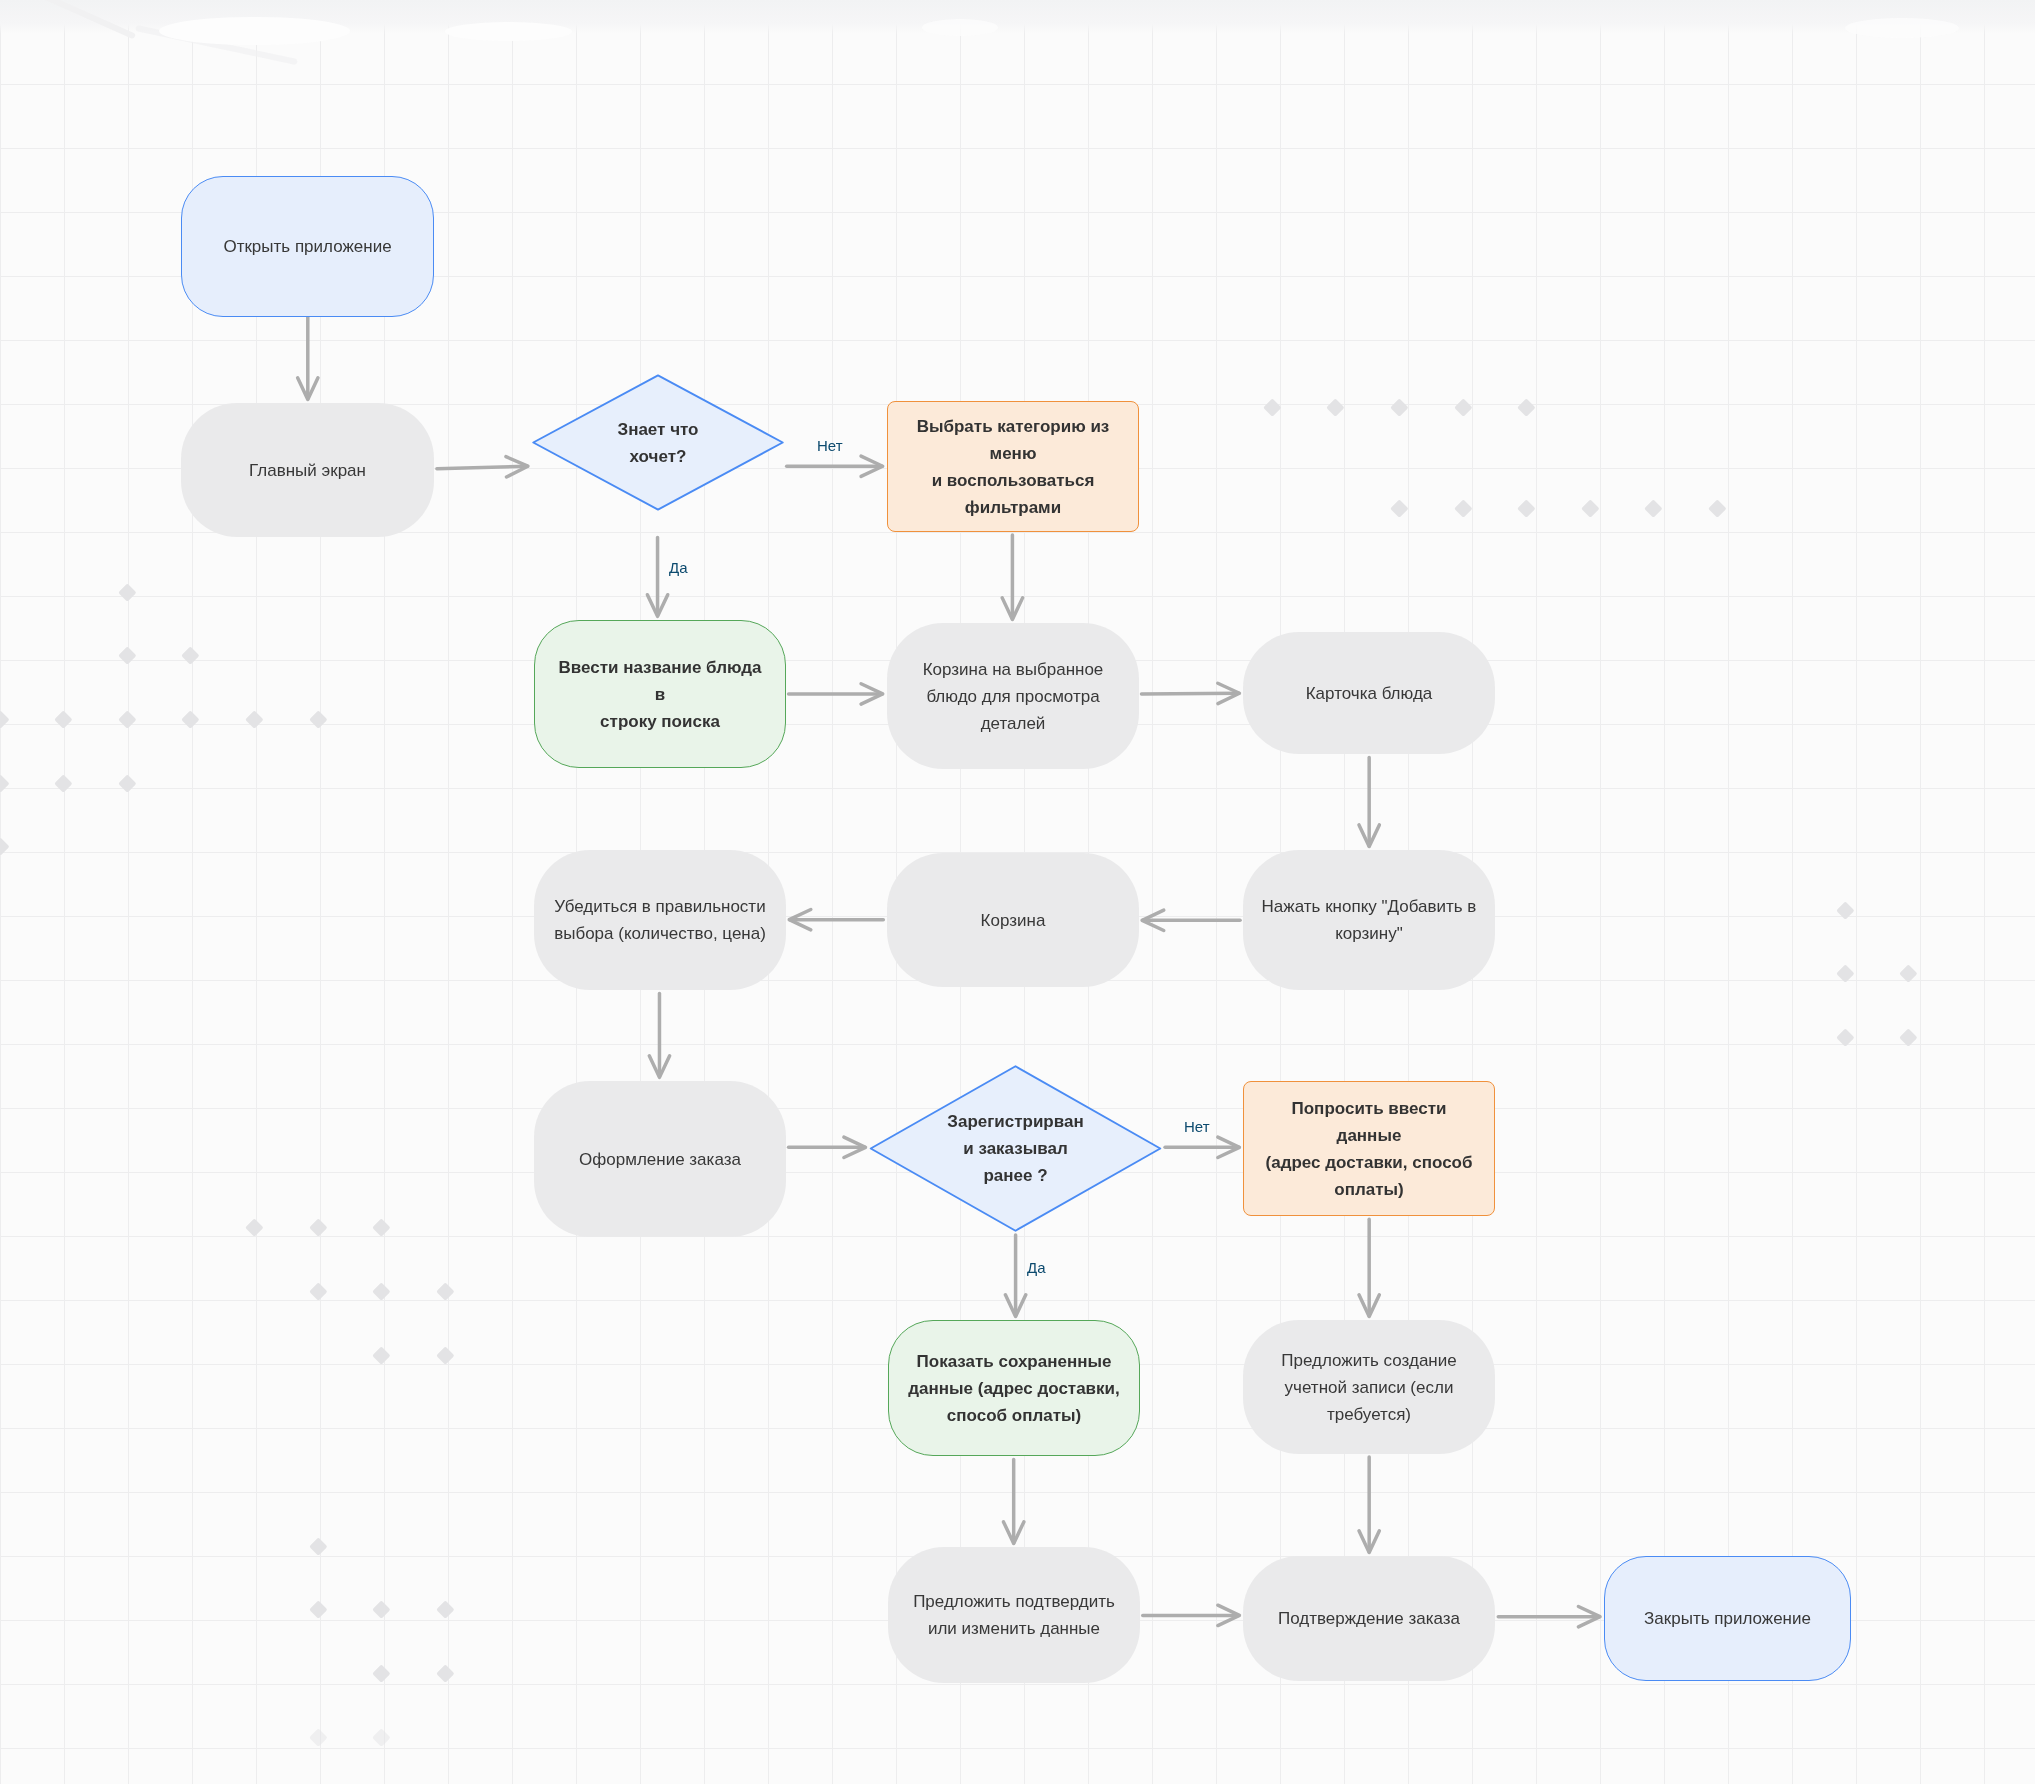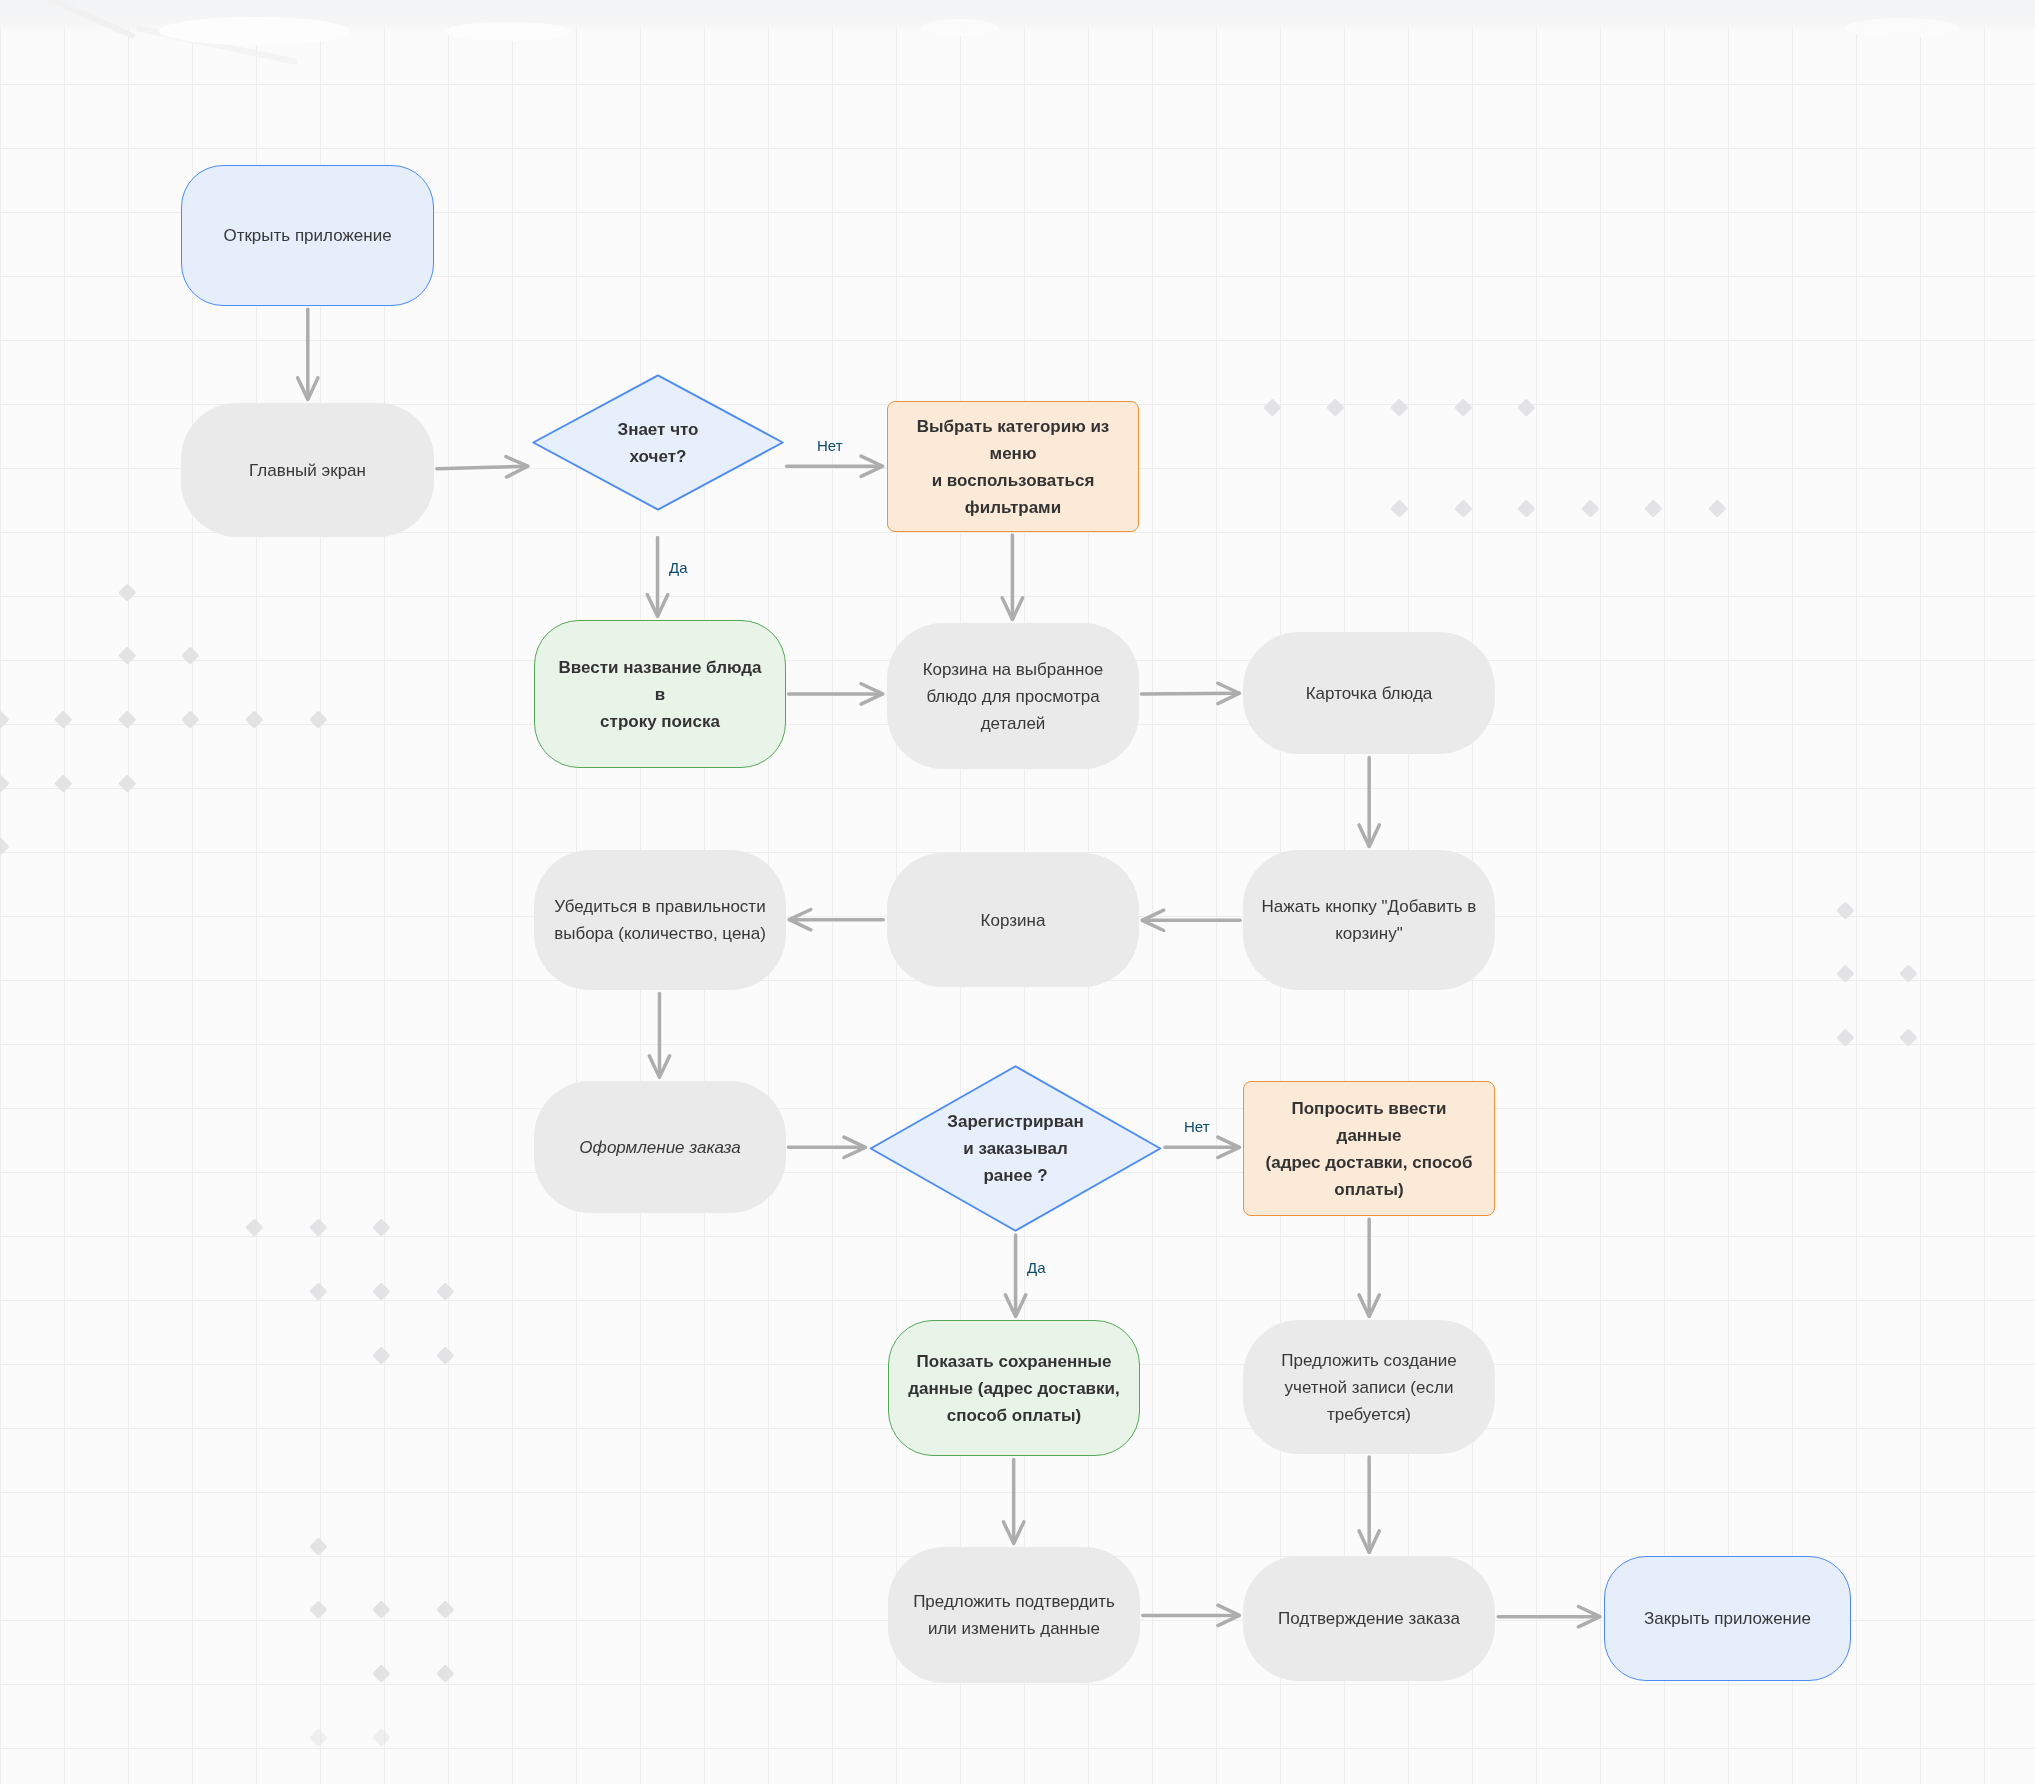--- a/index.html
+++ b/index.html
@@ -127,41 +127,41 @@
       <line x1="1240" y1="1804" x2="1360" y2="1804" stroke="#adadad" stroke-width="5.5" stroke-linecap="round" marker-end="url(#ah)"></line>
       <line x1="1832" y1="1804" x2="1948" y2="1804" stroke="#adadad" stroke-width="5.5" stroke-linecap="round" marker-end="url(#ah)"></line>
       <line x1="1597" y1="1942" x2="1597" y2="2069" stroke="#adadad" stroke-width="5.5" stroke-linecap="round" marker-end="url(#ah)"></line>
       <line x1="2153" y1="1917" x2="2153" y2="2069" stroke="#adadad" stroke-width="5.5" stroke-linecap="round" marker-end="url(#ah)"></line>
       <line x1="1594" y1="2295" x2="1594" y2="2426" stroke="#adadad" stroke-width="5.5" stroke-linecap="round" marker-end="url(#ah)"></line>
       <line x1="2153" y1="2291" x2="2153" y2="2440" stroke="#adadad" stroke-width="5.5" stroke-linecap="round" marker-end="url(#ah)"></line>
       <line x1="1797" y1="2540" x2="1948" y2="2540" stroke="#adadad" stroke-width="5.5" stroke-linecap="round" marker-end="url(#ah)"></line>
       <line x1="2356" y1="2542" x2="2515" y2="2542" stroke="#adadad" stroke-width="5.5" stroke-linecap="round" marker-end="url(#ah)"></line>
     </svg>
   <div id="nodes-layer">
-      <div class="node blue" style="left: 181px; top: 165px; width: 253px; height: 141px;"><span class="lbl">Открыть приложение</span></div>
+      <div class="node blue" style="left: 181px; top: 176px; width: 253px; height: 141px;"><span class="lbl">Открыть приложение</span></div>
       <div class="node gray" style="left: 181px; top: 403px; width: 253px; height: 134px;"><span class="lbl">Главный экран</span></div>
       <div class="node decision" style="left: 532px; top: 374px; width: 252px; height: 137px;"><svg class="dshape" width="252" height="137" viewBox="0 0 396 215">
           <path d="M 198 2 L 394 107.5 L 198 213 L 2 107.5 Z" fill="#e7effc" stroke="#4a8bf4" stroke-width="3" stroke-linejoin="round"></path>
         </svg><span class="lbl">Знает что
 хочет?</span></div>
       <div class="node orange" style="left: 887px; top: 401px; width: 252px; height: 131px;"><span class="lbl">Выбрать категорию из меню
 и воспользоваться
 фильтрами</span></div>
       <div class="node green" style="left: 534px; top: 620px; width: 252px; height: 148px;"><span class="lbl">Ввести название блюда в
 строку поиска</span></div>
       <div class="node gray" style="left: 887px; top: 623px; width: 252px; height: 146px;"><span class="lbl">Корзина на выбранное
 блюдо для просмотра
 деталей</span></div>
       <div class="node gray" style="left: 1243px; top: 632px; width: 252px; height: 122px;"><span class="lbl">Карточка блюда</span></div>
       <div class="node gray" style="left: 1243px; top: 850px; width: 252px; height: 140px;"><span class="lbl">Нажать кнопку "Добавить в
 корзину"</span></div>
       <div class="node gray" style="left: 887px; top: 853px; width: 252px; height: 134px;"><span class="lbl">Корзина</span></div>
       <div class="node gray" style="left: 534px; top: 850px; width: 252px; height: 140px;"><span class="lbl">Убедиться в правильности
 выбора (количество, цена)</span></div>
-      <div class="node gray" style="left: 534px; top: 1081px; width: 252px; height: 132px; font-style: italic;"><span class="lbl">Оформление заказа</span></div>
+      <div class="node gray" style="left: 534px; top: 1081px; width: 252px; height: 156px;"><span class="lbl">Оформление заказа</span></div>
       <div class="node decision" style="left: 869px; top: 1065px; width: 293px; height: 167px;"><svg class="dshape" width="293" height="167" viewBox="0 0 460 263">
           <path d="M 230 2 L 458 131.5 L 230 261 L 2 131.5 Z" fill="#e7effc" stroke="#4a8bf4" stroke-width="3" stroke-linejoin="round"></path>
         </svg><span class="lbl">Зарегистрирван
 и заказывал
 ранее ?</span></div>
       <div class="node orange" style="left: 1243px; top: 1081px; width: 252px; height: 135px;"><span class="lbl">Попросить ввести данные
 (адрес доставки, способ
 оплаты)</span></div>
       <div class="node green" style="left: 888px; top: 1320px; width: 252px; height: 136px;"><span class="lbl">Показать сохраненные
 данные (адрес доставки,

